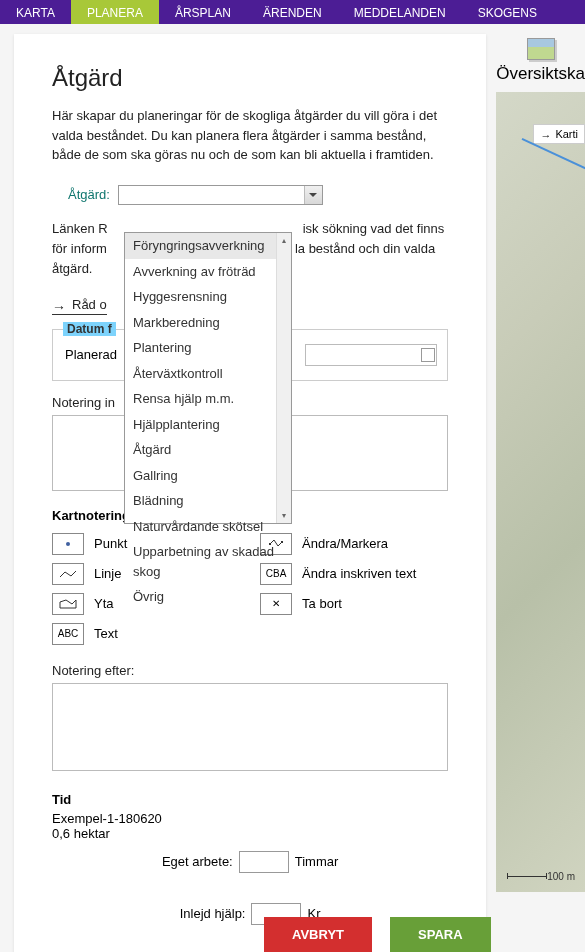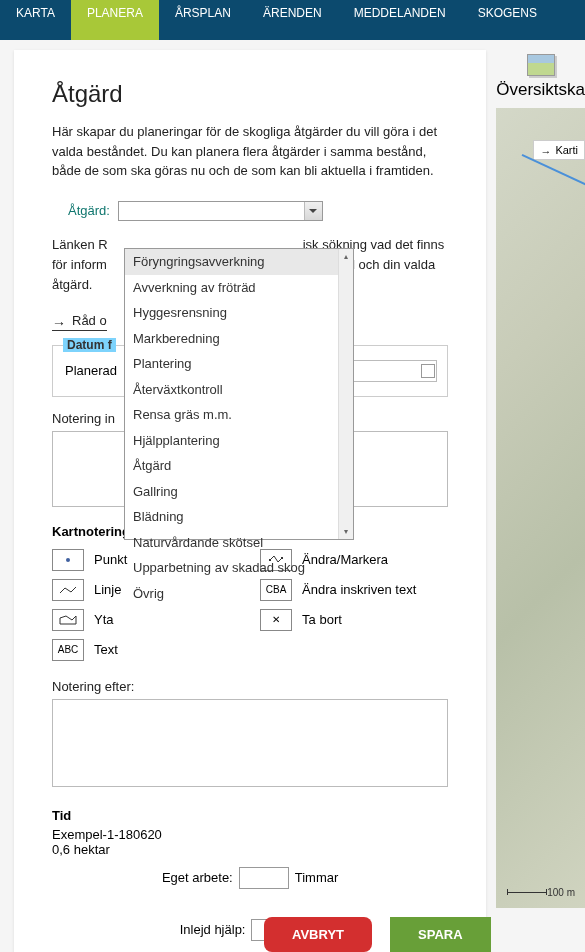--- a/index.html
+++ b/index.html
@@ -7,22 +7,22 @@
       font-family: Arial, sans-serif;
       font-size: 13px;
       width: 585px;
       height: 952px;
       background: #f5f5f5;
       overflow: hidden;
       position: relative;
     }
     .top-nav {
       display: flex;
-      background: #0c4a6e;
-      height: 40px;
+      background: #4c1d95;
+      height: 24px;
     }
     .top-nav-item {
       padding: 6px 16px;
       color: #fff;
       font-size: 12px;
       cursor: pointer;
       text-align: center;
     }
     .top-nav-item.active {
       background: #a8c838;
@@ -86,21 +86,21 @@
     .select-arrow::after {
       content: "";
       border-left: 4px solid transparent;
       border-right: 4px solid transparent;
       border-top: 4px solid #444;
     }
     .dropdown-list {
       position: absolute;
       left: 110px;
       top: 198px;
-      width: 230px;
+      width: 168px;
       background: #fff;
       border: 1px solid #999;
       z-index: 100;
       max-height: 292px;
     }
     .dropdown-item {
       padding: 3px 8px;
       color: #333;
       font-size: 13px;
       cursor: pointer;
@@ -331,21 +331,21 @@
       gap: 18px;
     }
     .btn {
       padding: 10px 28px;
       color: #fff;
       font-size: 13px;
       font-weight: bold;
       border: none;
       cursor: pointer;
     }
-    .btn-cancel { background: #d32f2f; border-radius: 8px; }
+    .btn-cancel { background: #d32f2f; }
     .btn-save { background: #689f38; }
     .dot-icon{width:4px;height:4px;background:#4060a0;border-radius:50%;}
     .line-icon{font-size:12px;}
     .poly-icon svg{display:block;}
   </style>
 </head>
 <body>
 
 <div class="top-nav">
   <div class="top-nav-item">KARTA</div>
@@ -463,21 +463,21 @@
     </div>
 
     
     <div class="dropdown-list">
       <div class="dropdown-item highlighted">Föryngringsavverkning</div>
       <div class="dropdown-item">Avverkning av fröträd</div>
       <div class="dropdown-item">Hyggesrensning</div>
       <div class="dropdown-item">Markberedning</div>
       <div class="dropdown-item">Plantering</div>
       <div class="dropdown-item">Återväxtkontroll</div>
-      <div class="dropdown-item">Rensa gräs m.m.</div>
+      <div class="dropdown-item">Rensa hjälp m.m.</div>
       <div class="dropdown-item">Hjälpplantering</div>
       <div class="dropdown-item">Åtgärd</div>
       <div class="dropdown-item">Gallring</div>
       <div class="dropdown-item">Blädning</div>
       <div class="dropdown-item">Naturvårdande skötsel</div>
       <div class="dropdown-item">Upparbetning av skadad skog</div>
       <div class="dropdown-item">Övrig</div>
       <div class="dropdown-scroll">
         <div class="scroll-arrow-up">▴</div>
         <div class="scroll-arrow-down">▾</div>

